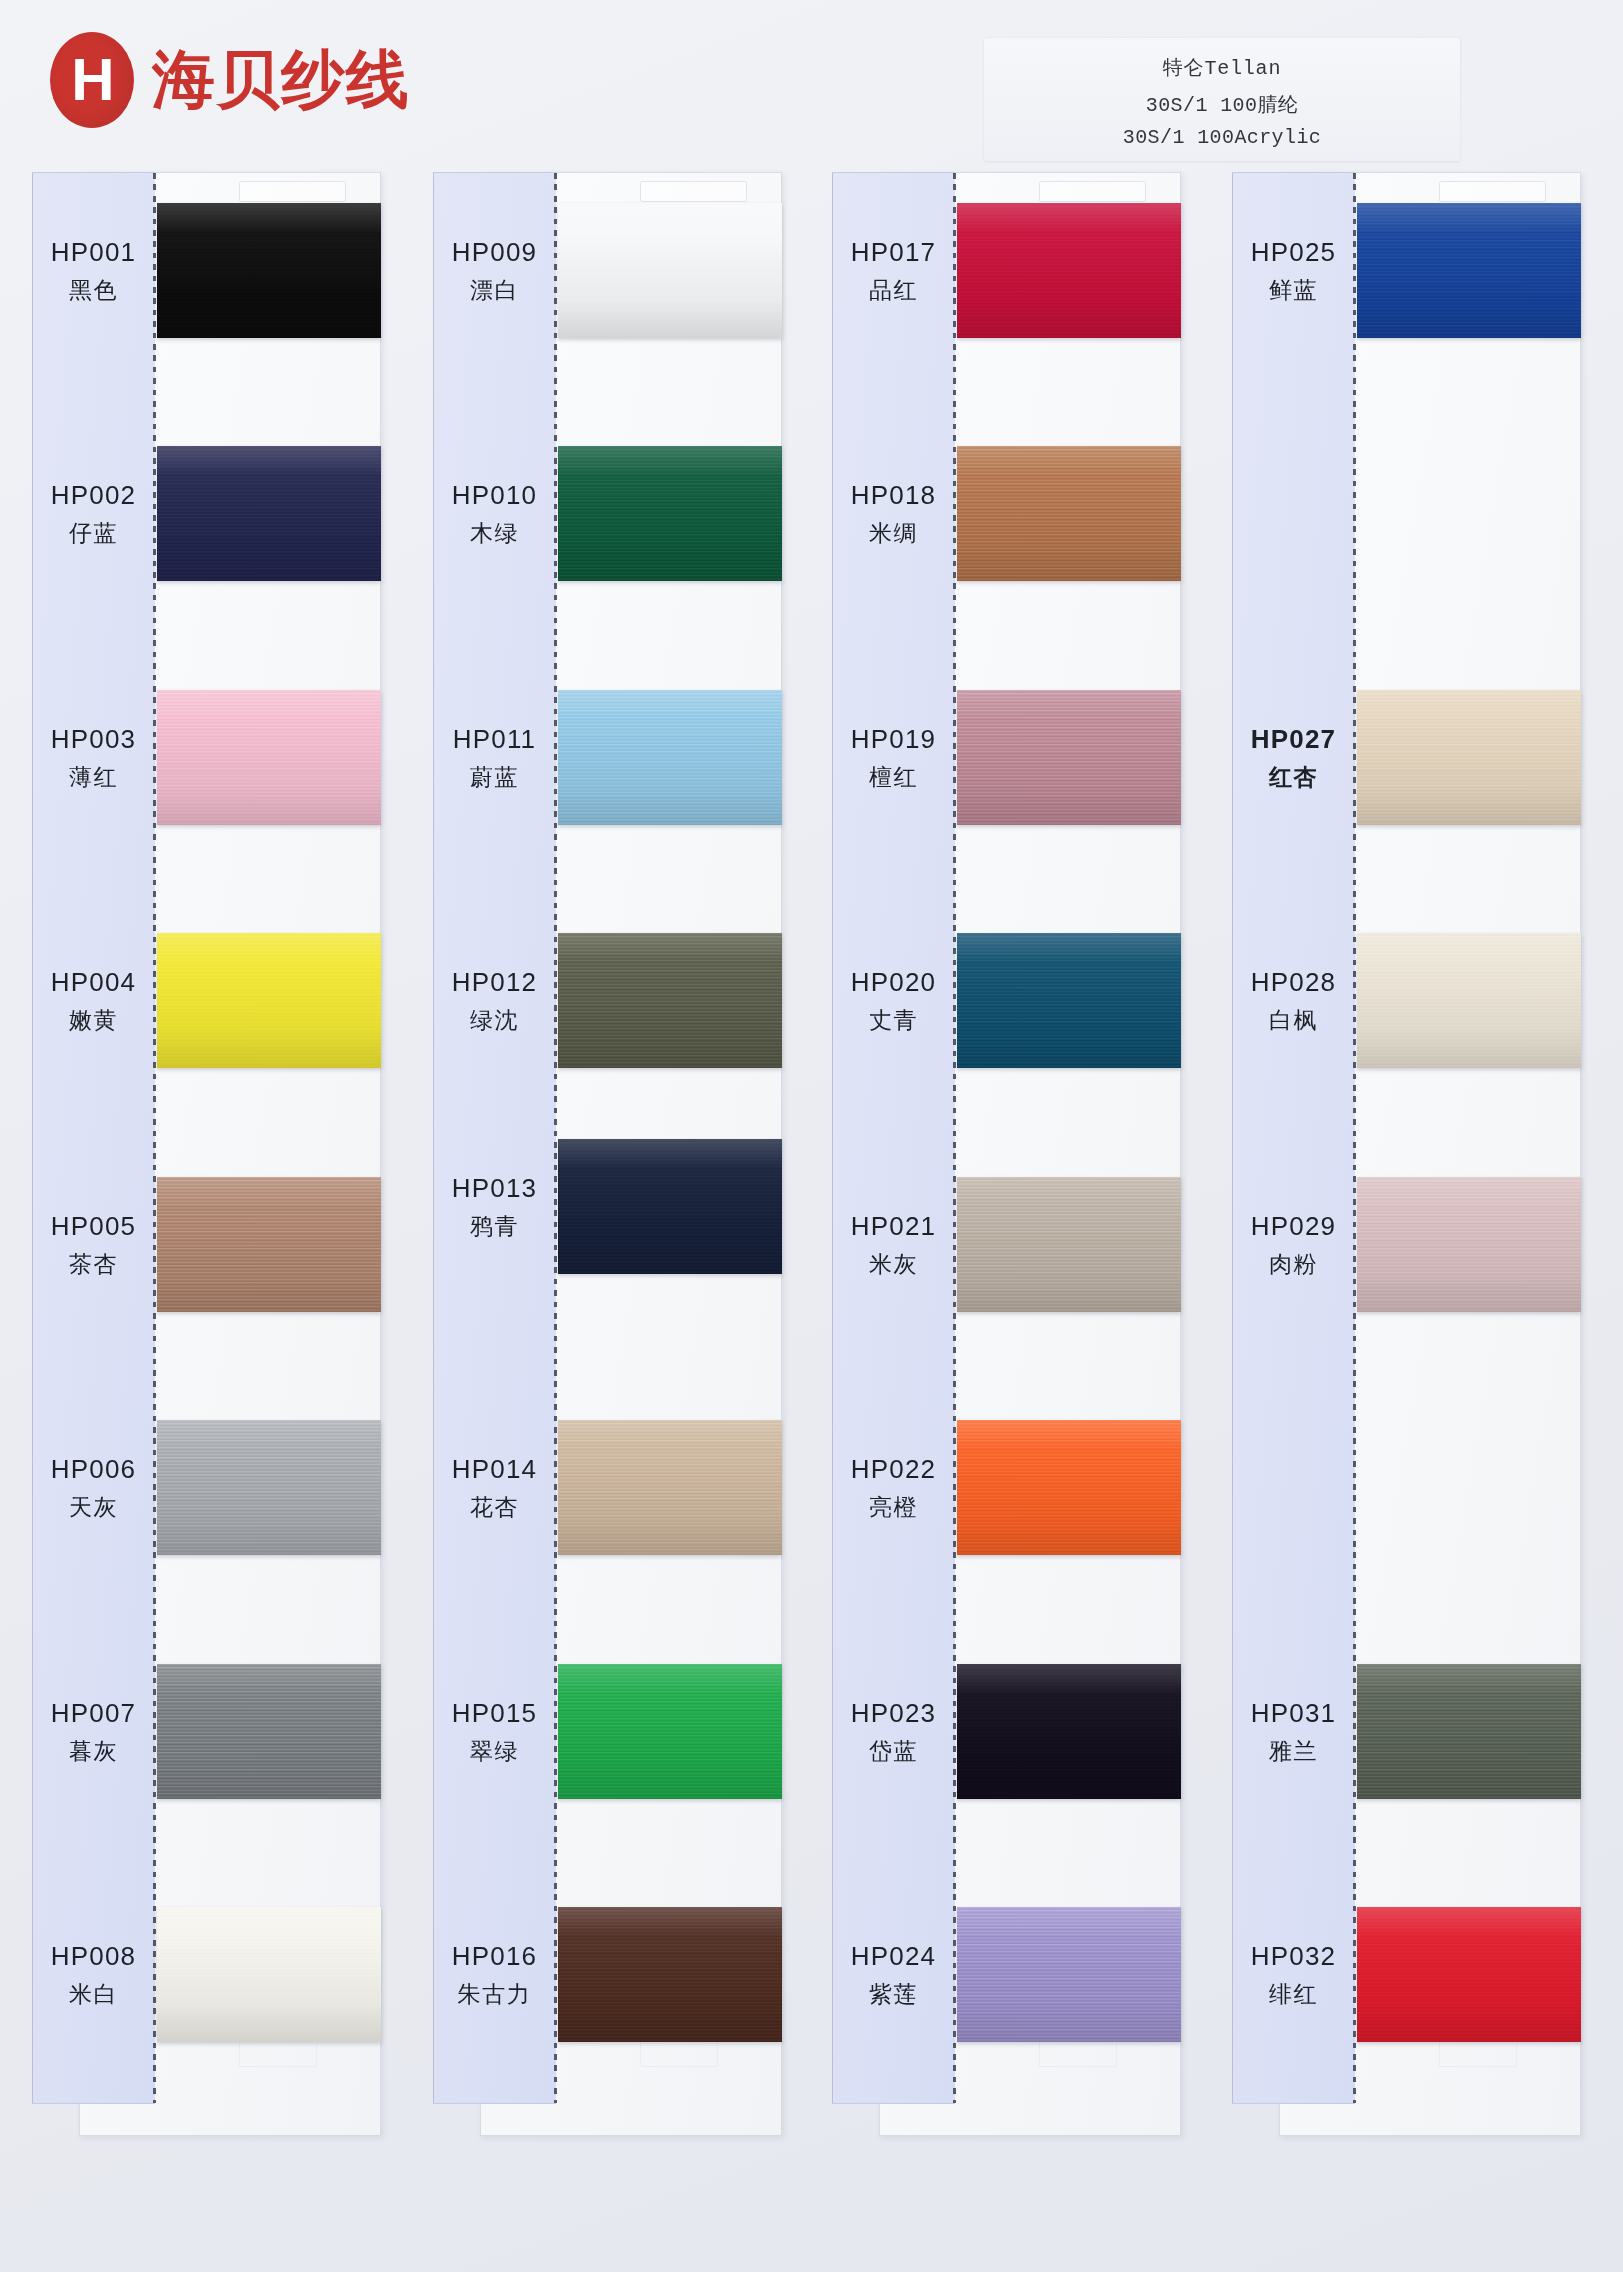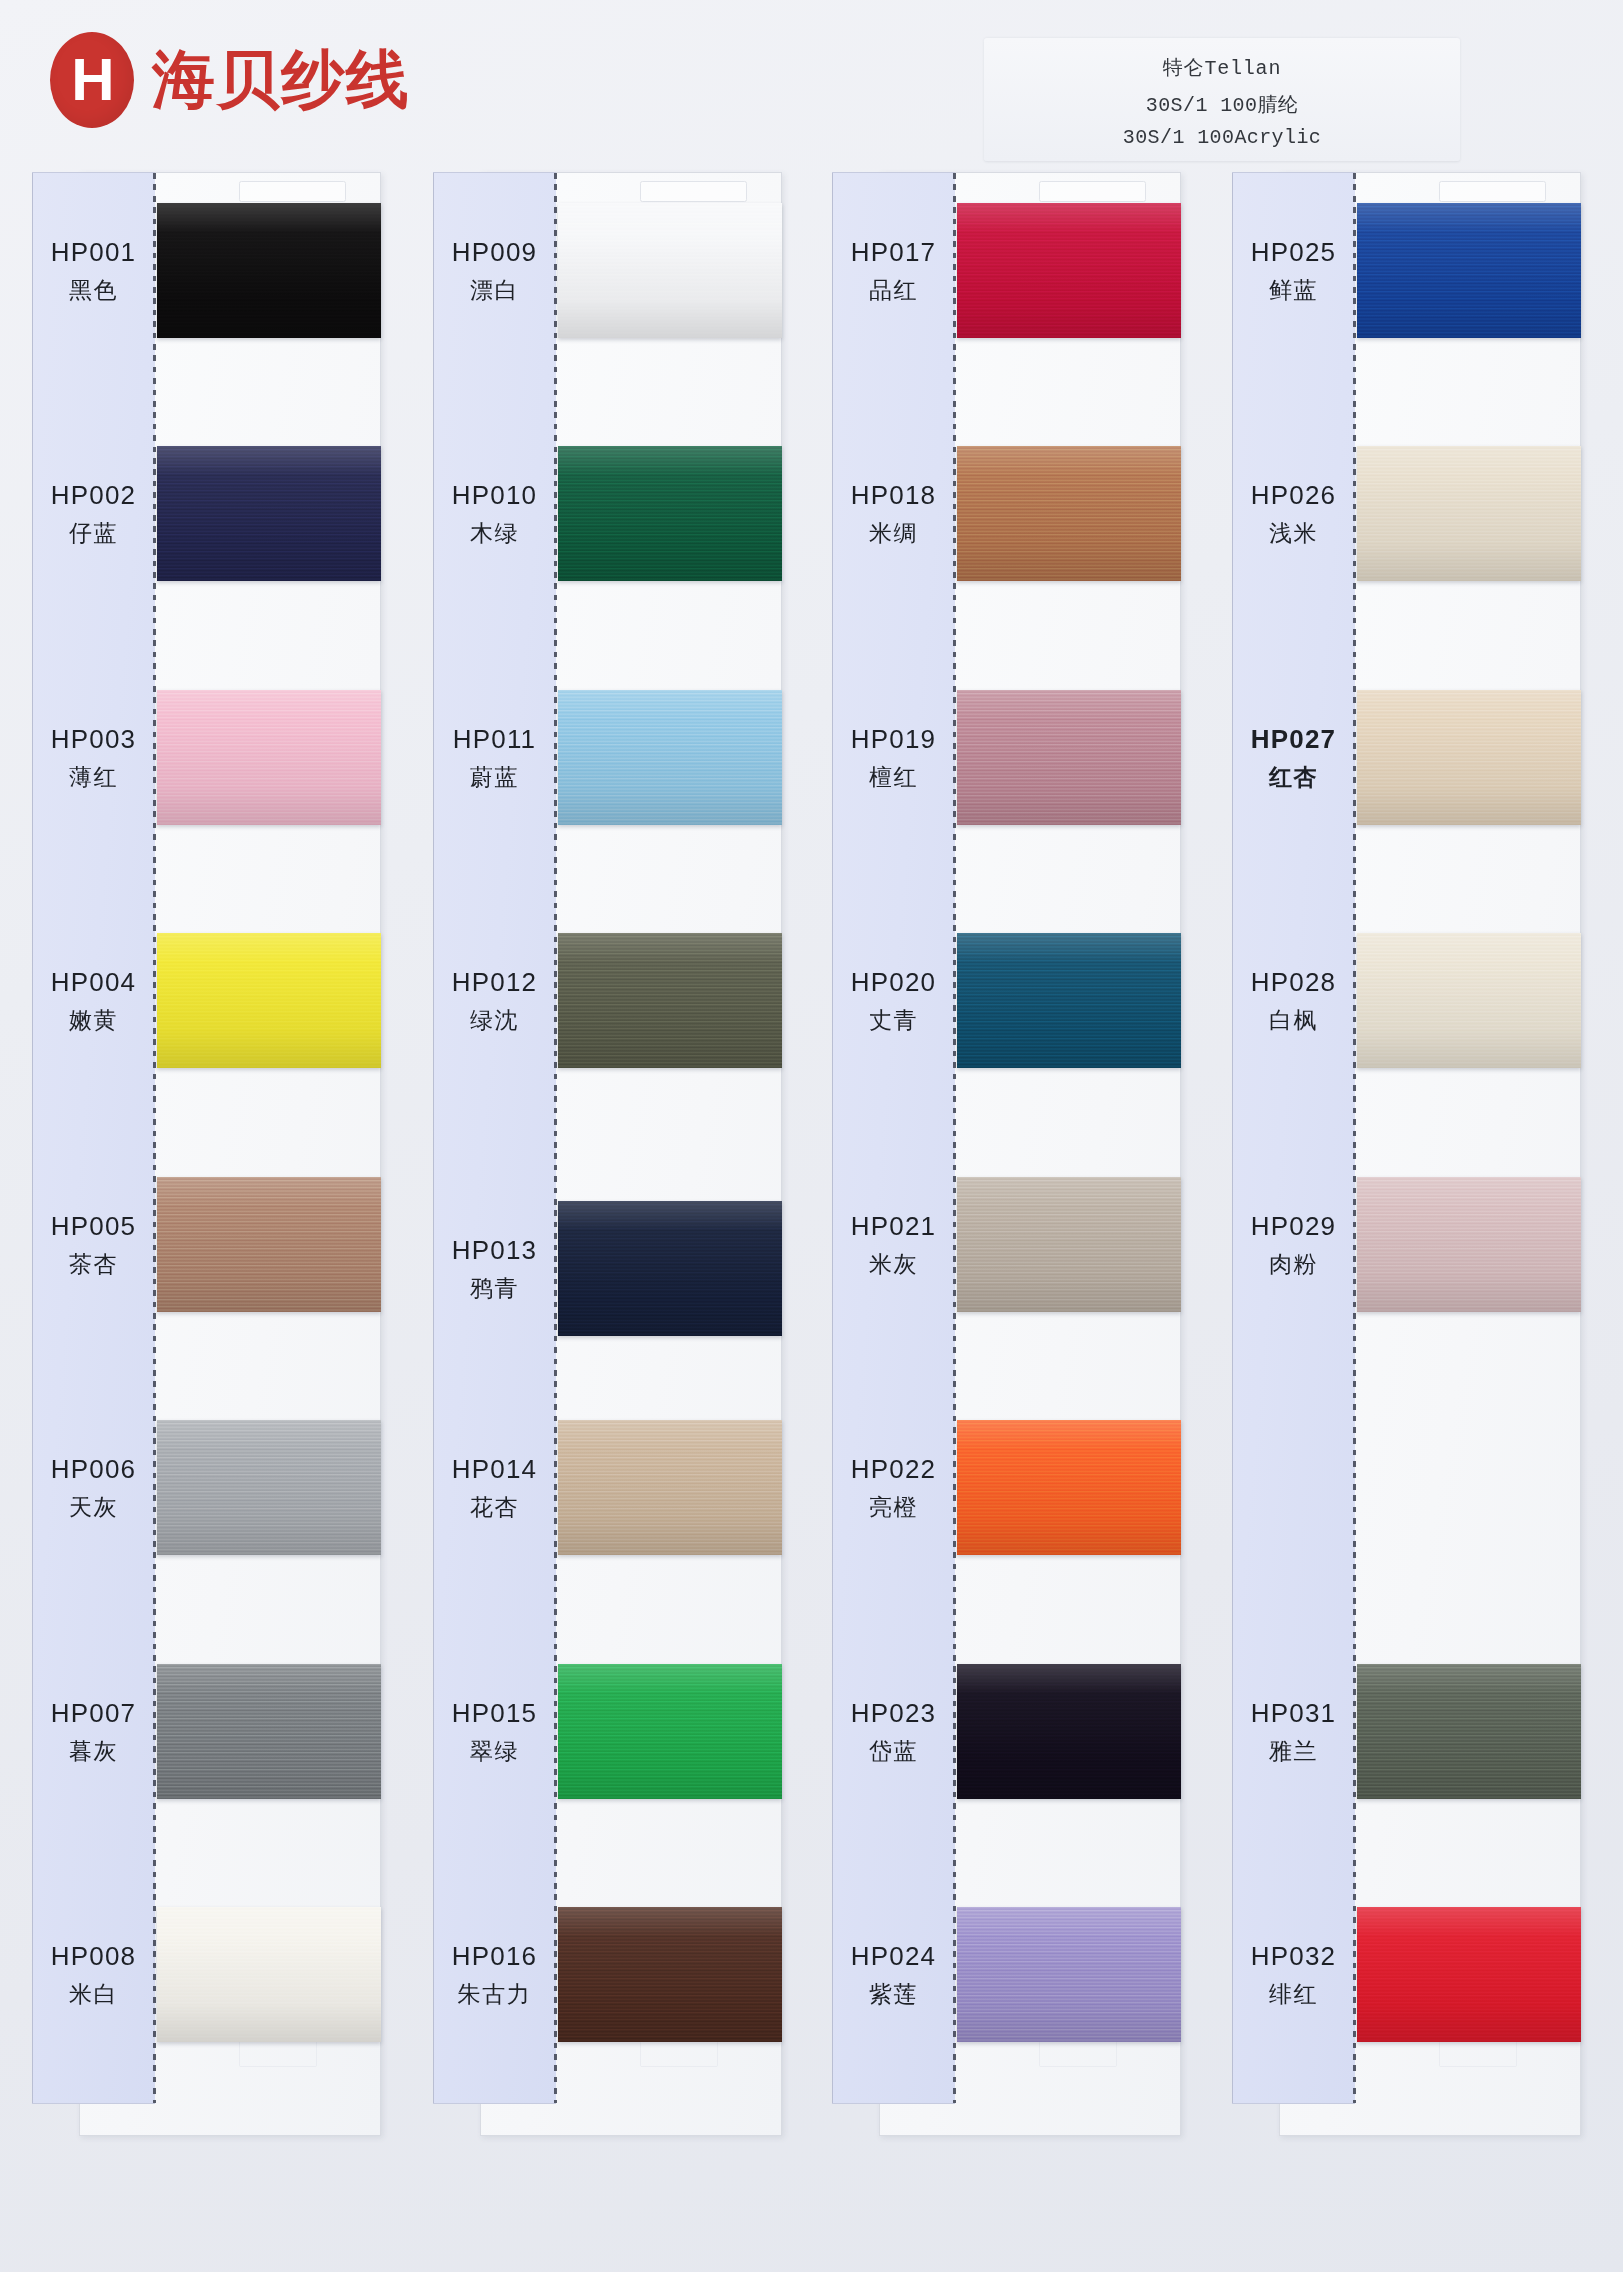--- a/index.html
+++ b/index.html
@@ -351,21 +351,21 @@
         <div class="row" style="top: 730px;">
           <div class="swatch" style="background: rgb(90, 93, 75);">
             <div class="threads"></div>
             <div class="sheen"></div>
           </div>
           <div class="row-label">
             <div class="row-code">HP012</div>
             <div class="row-name">绿沈</div>
           </div>
         </div>
-        <div class="row" style="top: 998px; padding-left: 24px;">
+        <div class="row" style="top: 936px; padding-left: 24px;">
           <div class="swatch" style="background: rgb(22, 32, 58);">
             <div class="threads"></div>
             <div class="sheen"></div>
           </div>
           <div class="row-label">
             <div class="row-code">HP013</div>
             <div class="row-name">鸦青</div>
           </div>
         </div>
         <div class="row" style="top: 1217px;">
@@ -501,30 +501,20 @@
         <div class="row" style="top: 0px;">
           <div class="swatch" style="background: rgb(22, 67, 156);">
             <div class="threads"></div>
             <div class="sheen"></div>
           </div>
           <div class="row-label">
             <div class="row-code">HP025</div>
             <div class="row-name">鲜蓝</div>
           </div>
         </div>
-        <div class="row" style="top: 243px;">
-          <div class="swatch" style="background: rgb(233, 224, 207);">
-            <div class="threads"></div>
-            <div class="sheen"></div>
-          </div>
-          <div class="row-label">
-            <div class="row-code">HP026</div>
-            <div class="row-name">浅米</div>
-          </div>
-        </div>
         <div class="row" style="top: 487px; font-weight: bold;">
           <div class="swatch" style="background: rgb(230, 214, 191);">
             <div class="threads"></div>
             <div class="sheen"></div>
           </div>
           <div class="row-label">
             <div class="row-code">HP027</div>
             <div class="row-name">红杏</div>
           </div>
         </div>

